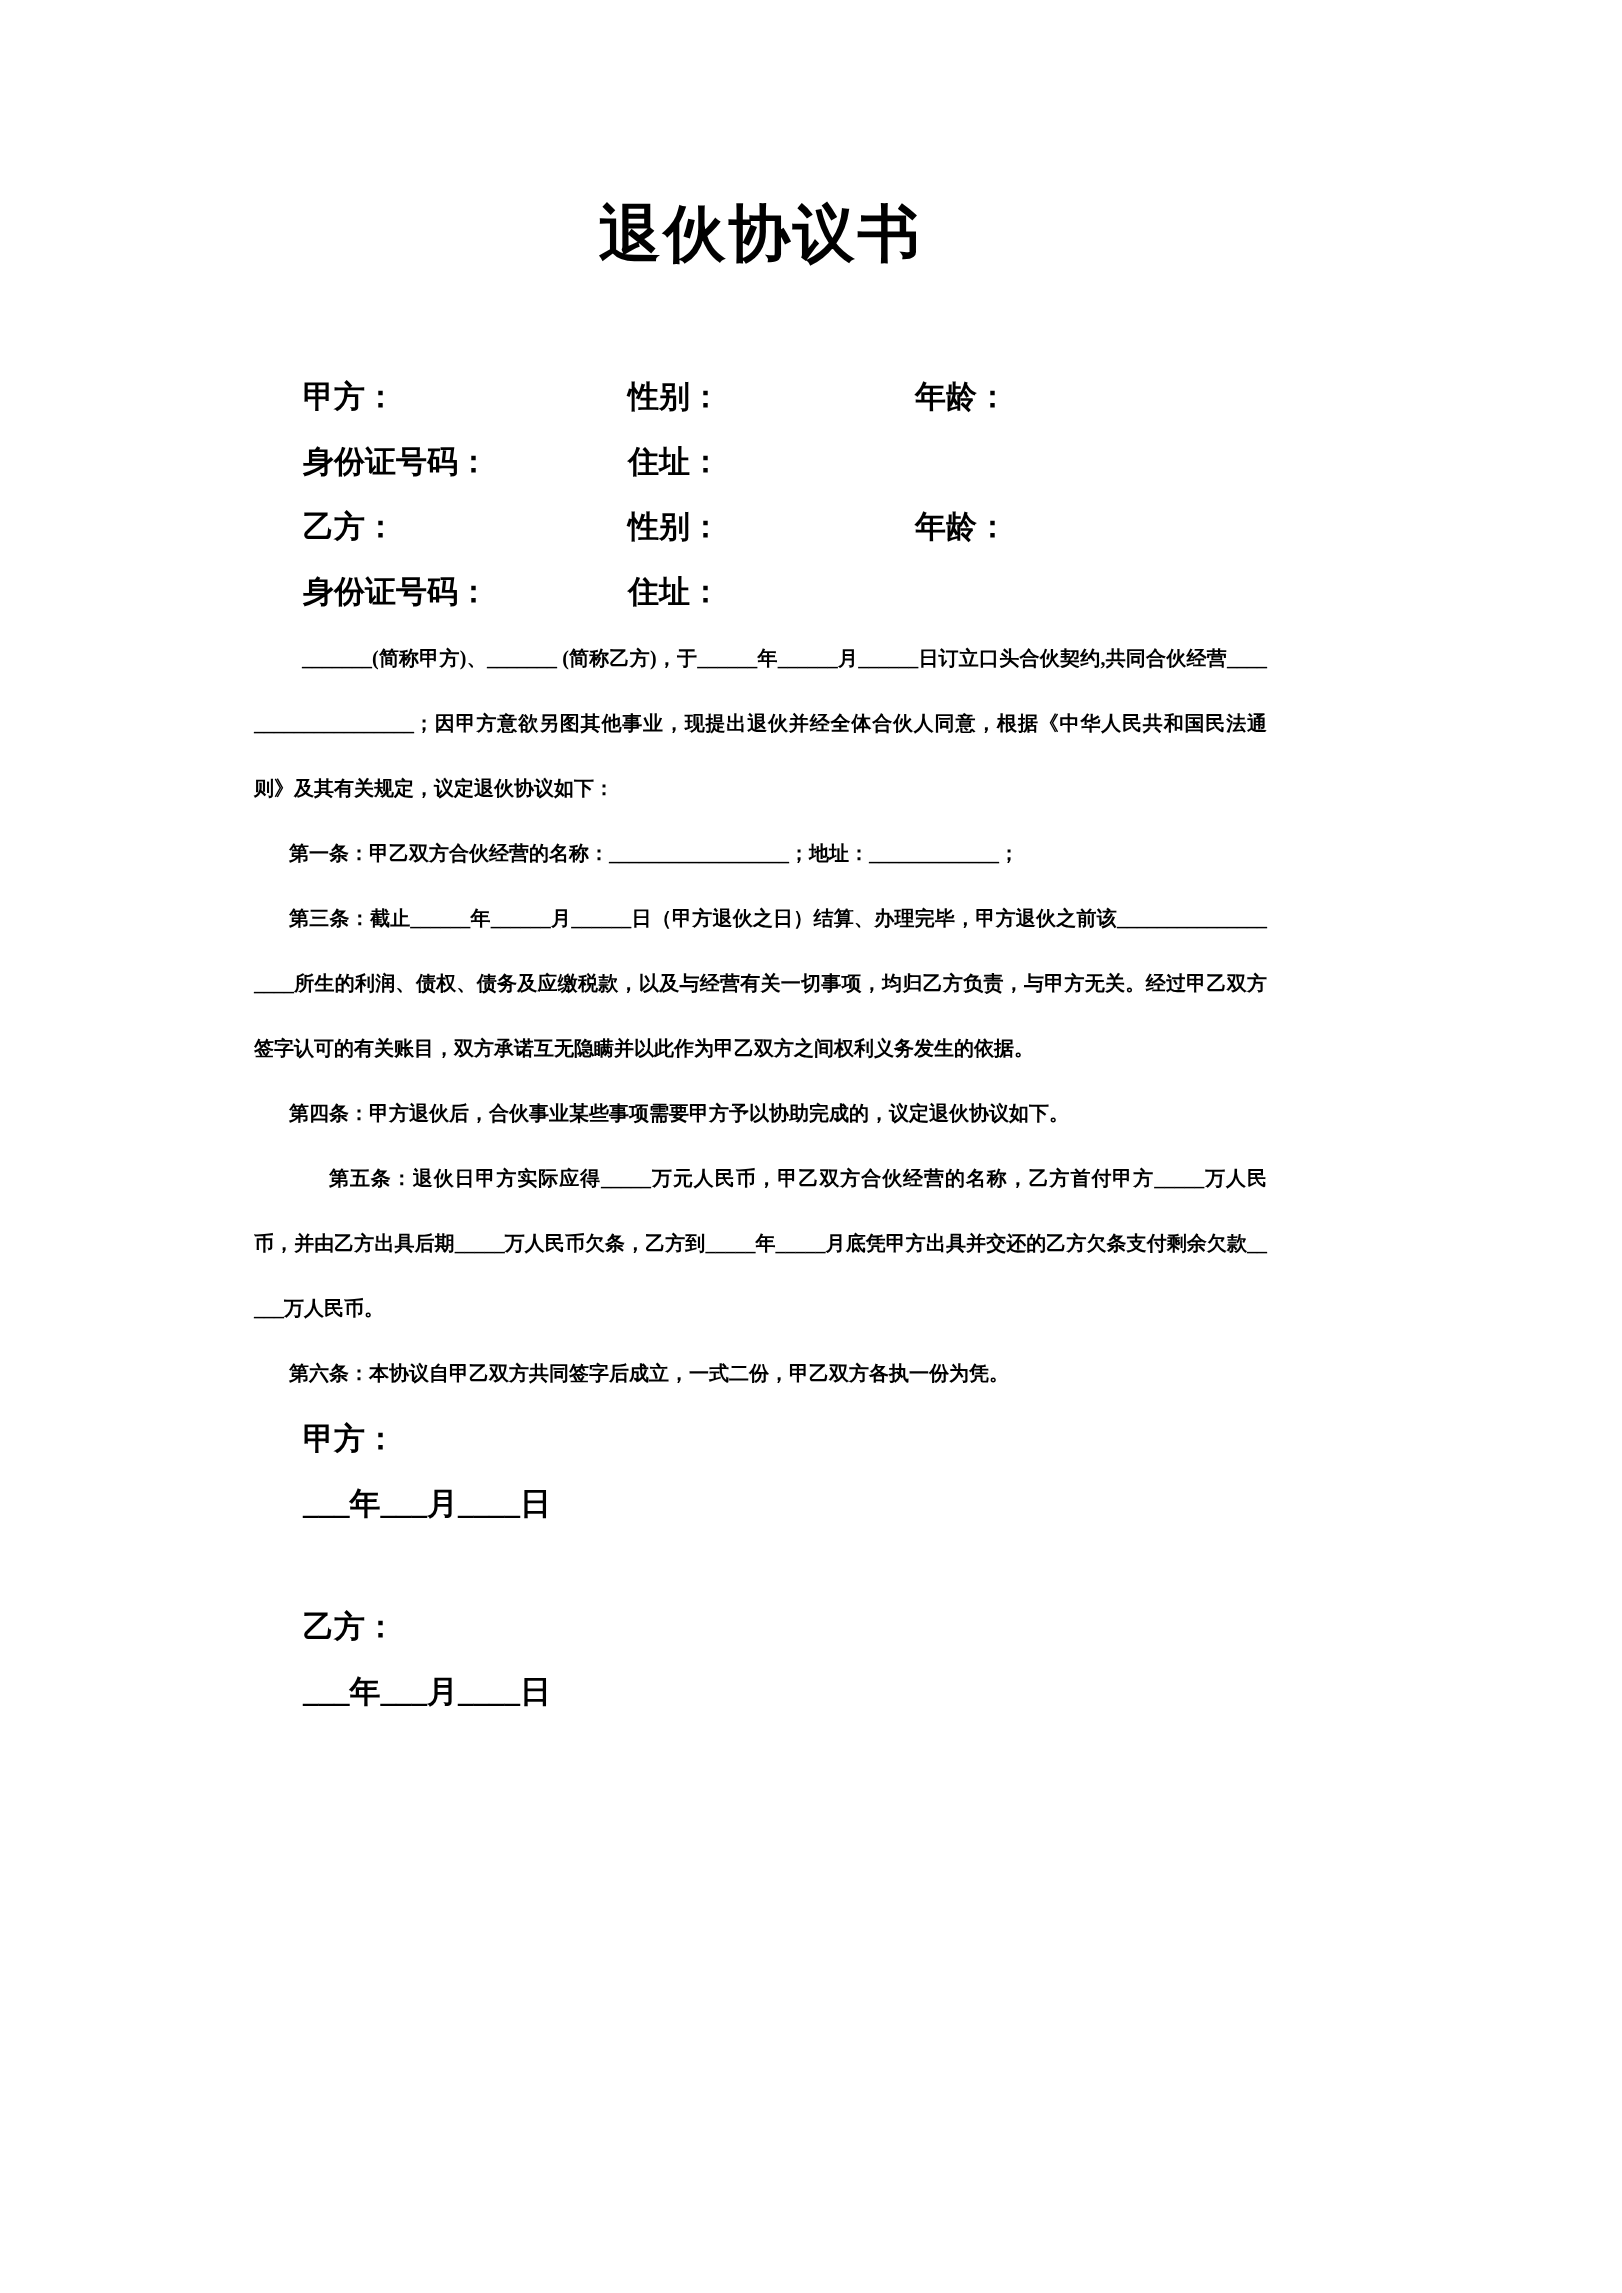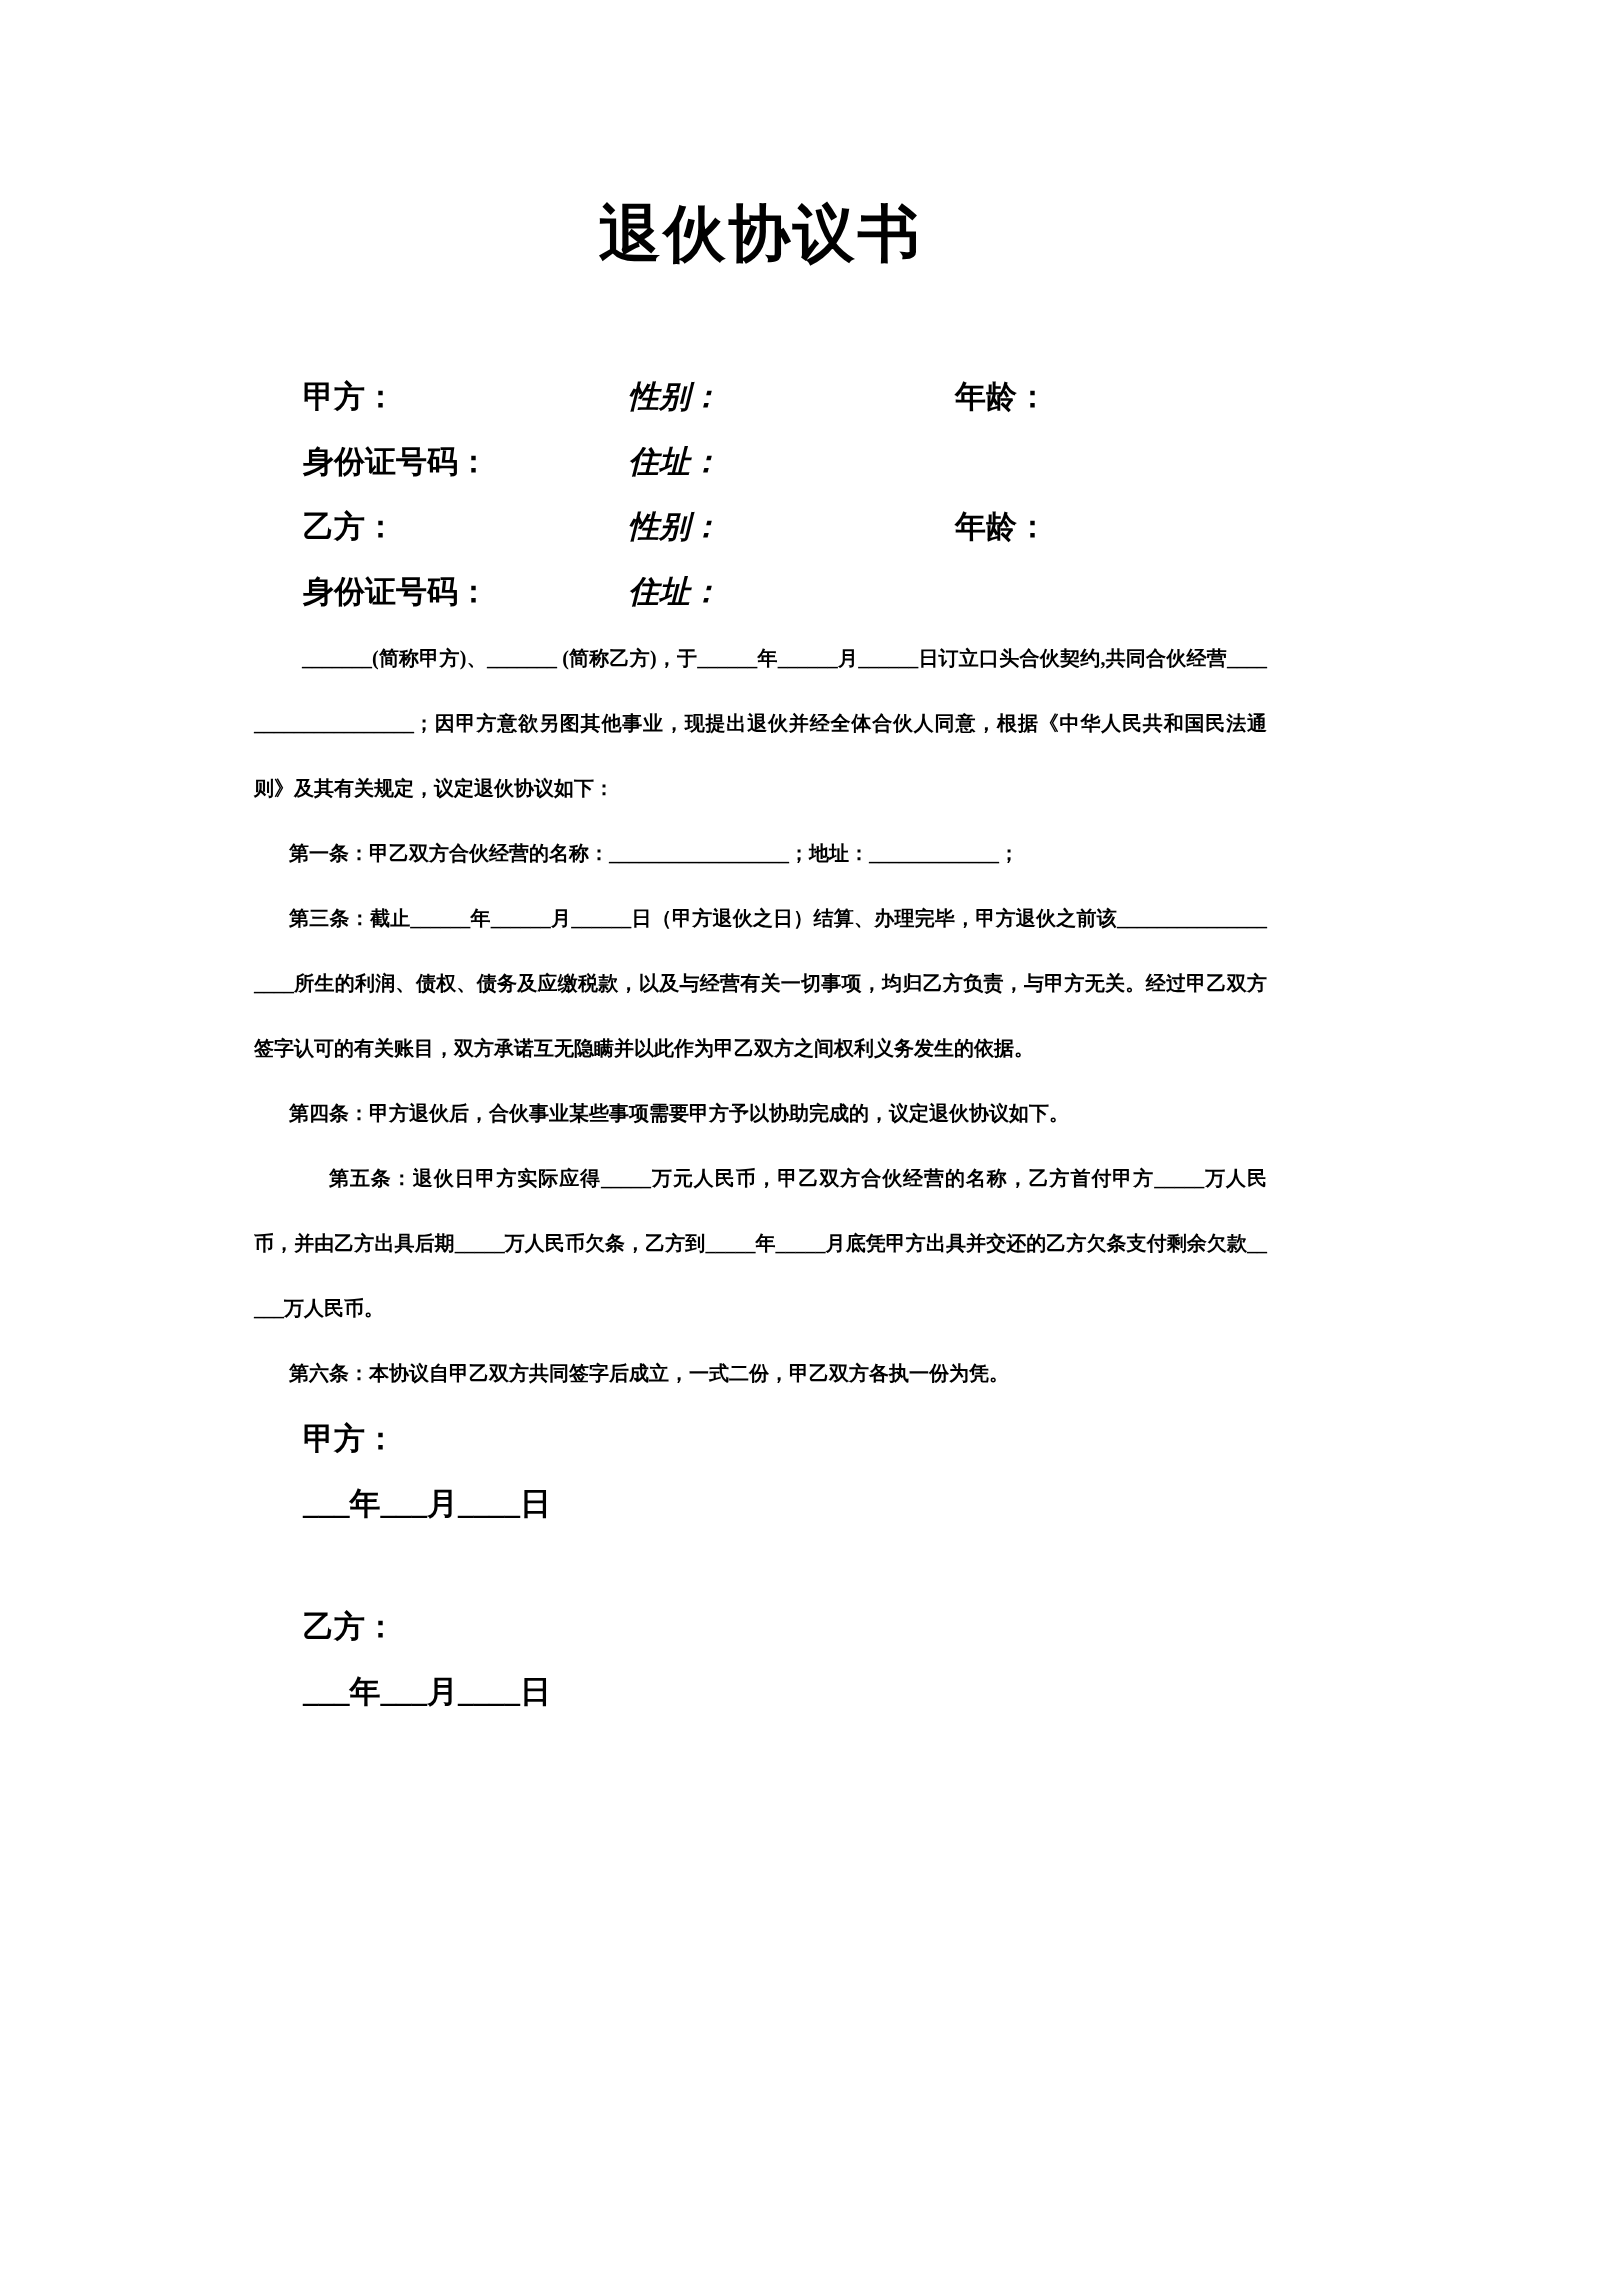--- a/index.html
+++ b/index.html
@@ -24,22 +24,22 @@
     margin-bottom: 95px;
   }
   .parties { margin-bottom: 1.8px; }
   .party-row {
     position: relative;
     height: 65px;
     font-size: 31px;
     line-height: 65px;
   }
   .party-row .c1 { position: absolute; left: 49px; white-space: nowrap; }
-  .party-row .c2 { position: absolute; left: 374px; white-space: nowrap; font-style: italic; }
-  .party-row .c3 { position: absolute; left: 701px; white-space: nowrap; }
+  .party-row .c2 { position: absolute; left: 374px; white-space: nowrap; }
+  .party-row .c3 { position: absolute; left: 661px; white-space: nowrap; }
   .para {
     font-size: 20px;
     line-height: 65px;
     text-align: justify;
     word-break: break-all;
   }
   .indent-pre { text-indent: 2.4em; }
   .indent-art { text-indent: 1.75em; }
   .indent-art5 { text-indent: 3.75em; }
   .sig-line {

